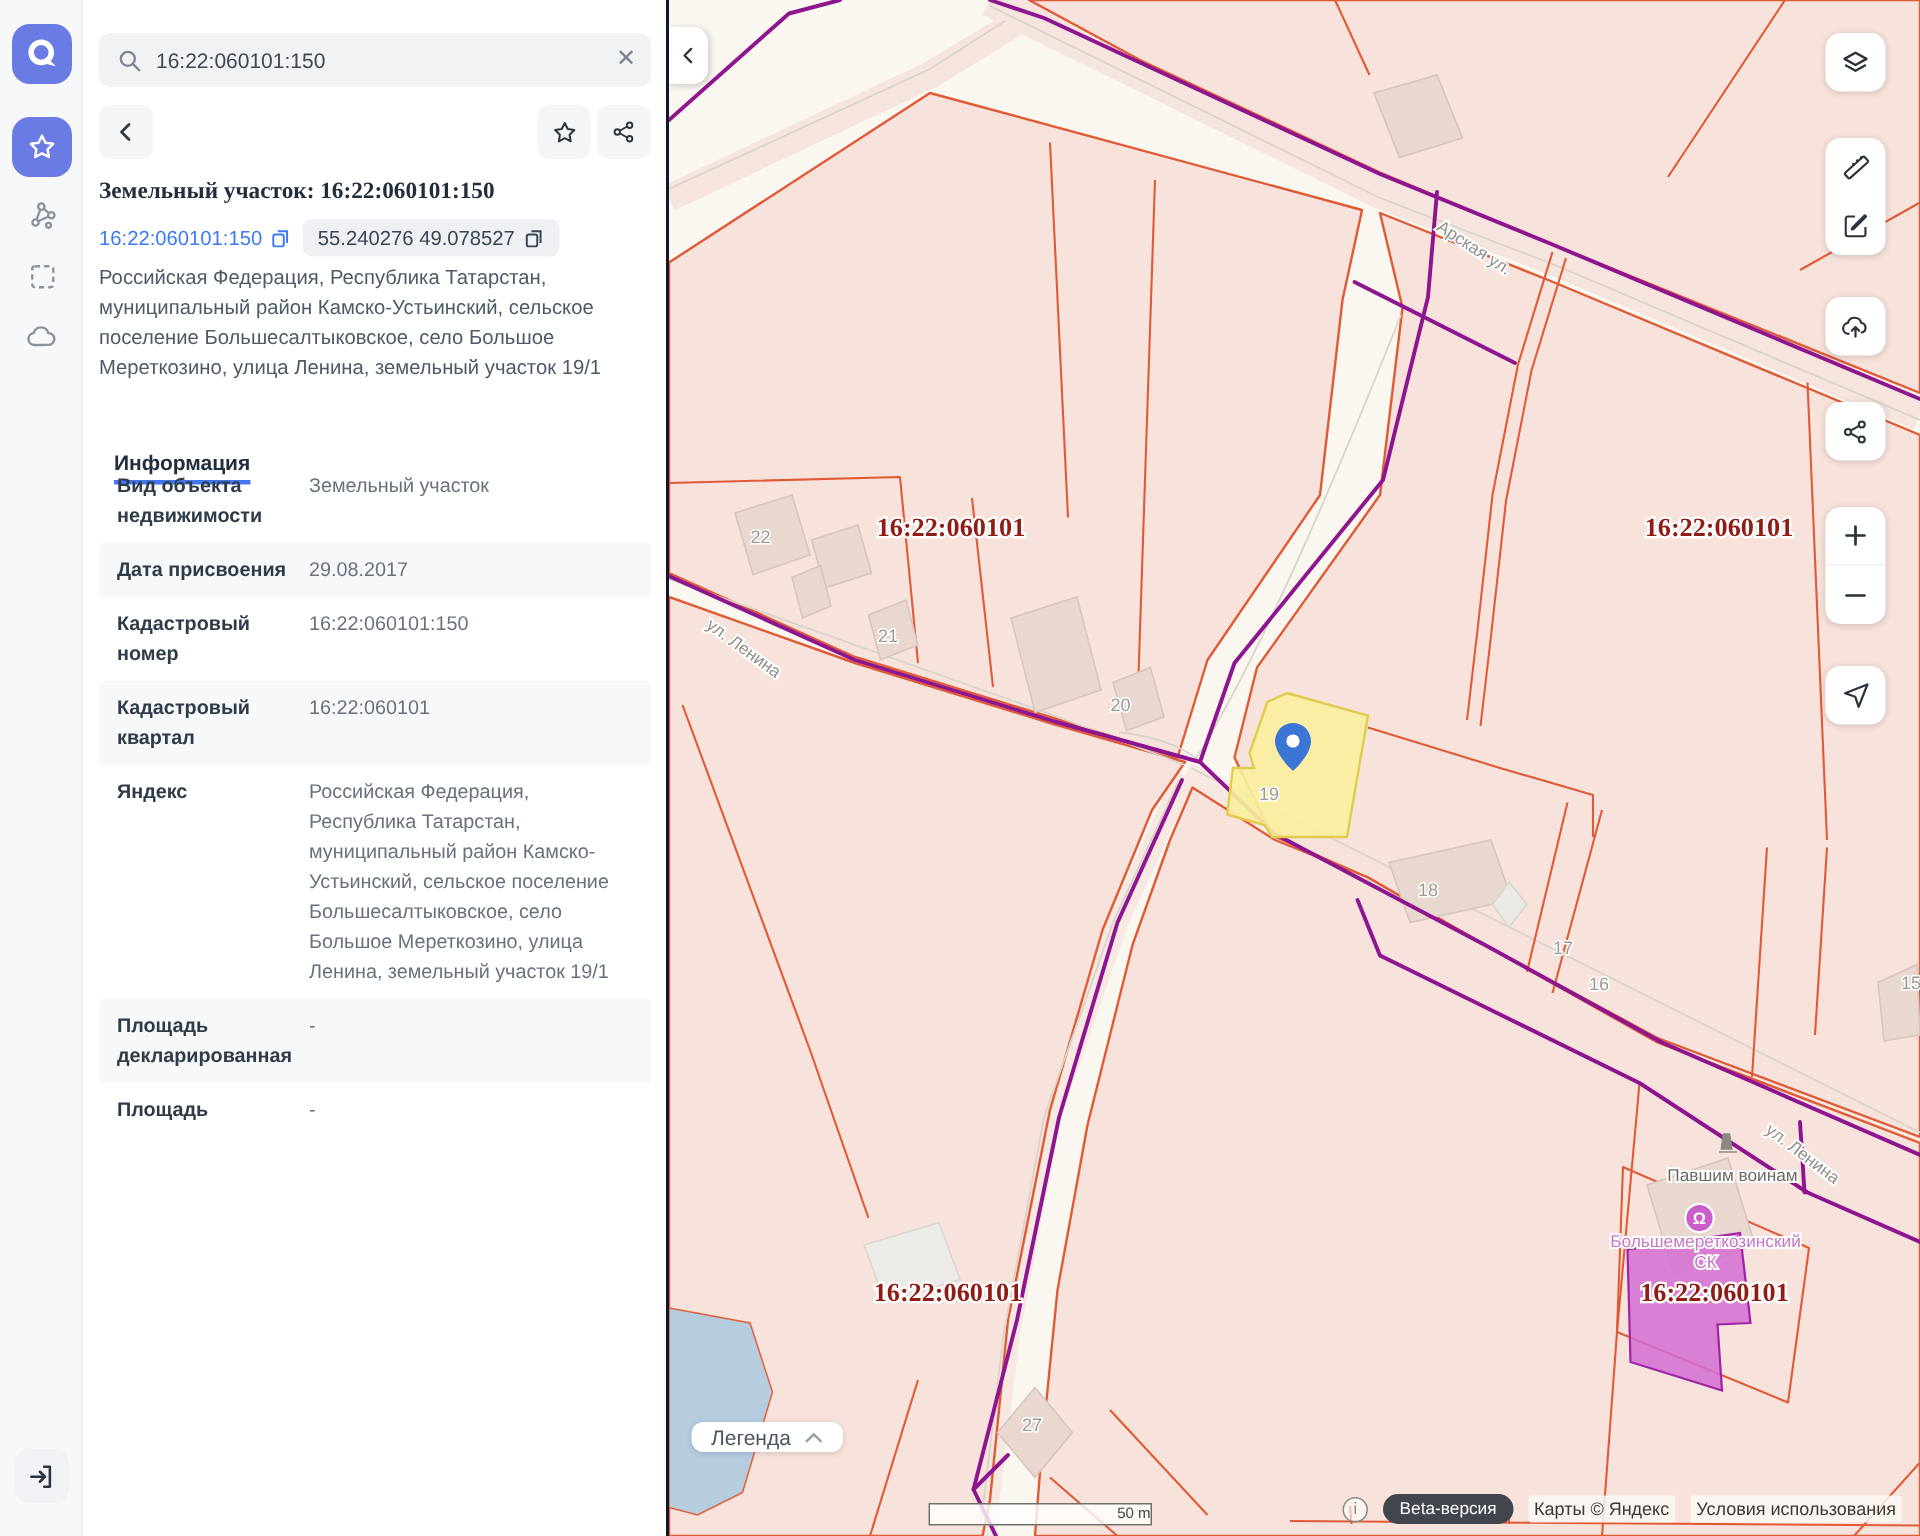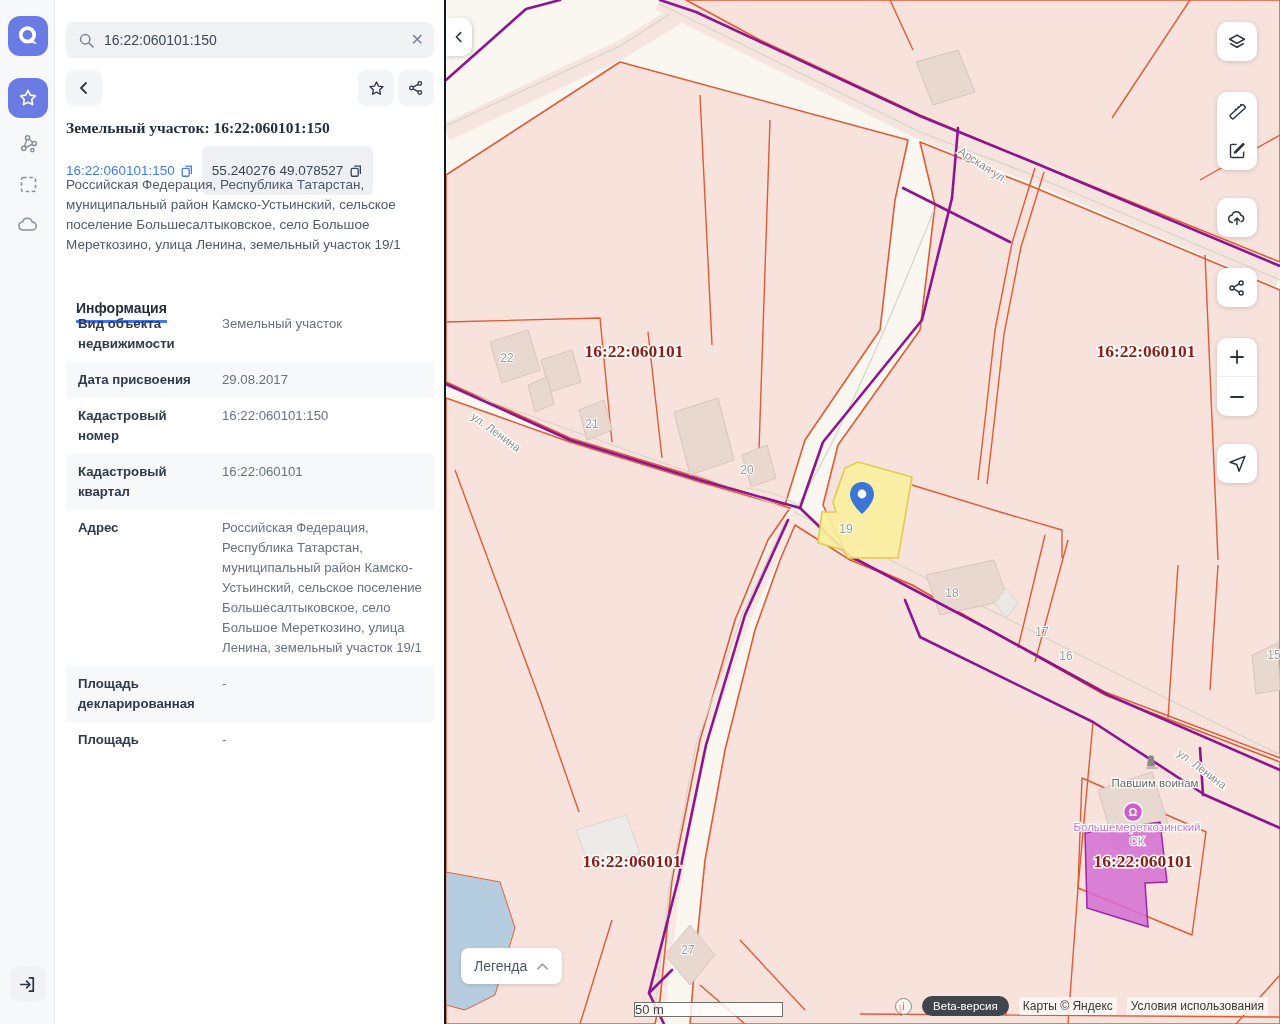--- a/index.html
+++ b/index.html
@@ -19,37 +19,37 @@
   .panel { position:relative; width:391px; flex:none; background:#fff; border-right:2px solid #0f172a; z-index:20; overflow:hidden; }
   .search { position:absolute; left:11px; top:22px; width:368px; height:36px; background:#f0f2f4; border-radius:8px; display:flex; align-items:center; padding:0 10px 0 12px; }
   .search input { flex:1; border:none; outline:none; background:transparent; font:14px "Liberation Sans",sans-serif; color:#3e4854; margin-left:9px; }
   .search .x { color:#7c8593; cursor:pointer; font-size:16px; line-height:1; }
   .btnrow { position:absolute; left:11px; top:70px; width:368px; display:flex; }
   .sqbtn { width:36px; height:36px; border-radius:8px; background:#f4f5f7; display:flex; align-items:center; justify-content:center; color:#2c3640; }
   .btnrow .right { margin-left:auto; display:flex; gap:4px; }
   .title { position:absolute; left:11px; top:119px; width:370px; font-size:15.5px; font-weight:bold; color:#222e3d;font-family:Liberation Serif, serif; }
   .chips { position:absolute; left:11px; top:146px; display:flex; align-items:center; gap:8px; }
   .linkchip { display:flex; align-items:center; gap:5px; color:#3d7af5; font-size:13.5px; cursor:pointer; }
-  .graychip { display:flex; align-items:center; gap:6px; background:#eef0f3; border-radius:6px; padding:17px 10px; font-size:13.5px; color:#3a4553; }
+  .graychip { display:flex; align-items:center; gap:6px; background:#eef0f3; border-radius:6px; padding:5px 10px; font-size:13.5px; color:#3a4553; }
   .addr { position:absolute; left:11px; top:175px; width:368px; font-size:13.5px; line-height:20px; color:#4e5a68; }
   .tab { position:absolute; left:21px; top:266px; font-size:14px; font-weight:bold; color:#222e3d; padding-bottom:4px; border-bottom:3px solid #4477ef; cursor:pointer;margin-top:34px; }
   .table { position:absolute; left:11px; top:306px; width:368px; height:652px; overflow:hidden; }
-  .trow { display:flex; gap:16px; padding:8px 12px; font-size:13.2px; line-height:20px; }
+  .trow { display:flex; gap:0; padding:8px 12px; font-size:13.2px; line-height:20px; }
   .trow:nth-child(even) { background:#f7f8f9; border-radius:2px; }
   .tlabel { flex:0 0 128px; color:#2f3b49; font-weight:bold; }
   .tval { flex:1; color:#68717d; }
 
   
   .map { position:relative; flex:1; background:#faf7f0; overflow:hidden; }
   .map svg.base { position:absolute; left:0; top:0; }
   .collapse { position:absolute; left:0; top:18px; width:26px; height:38px; background:#fff; border-radius:0 10px 10px 0; box-shadow:1px 1px 4px rgba(0,0,0,.18); display:flex; align-items:center; justify-content:center; color:#2c3640; cursor:pointer; z-index:5; }
   .tool { position:absolute; right:23px; width:40px; background:#fff; border-radius:10px; box-shadow:0 1px 5px rgba(0,0,0,.16); display:flex; flex-direction:column; align-items:center; z-index:5; }
   .tool .tbtn { width:40px; height:39px; display:flex; align-items:center; justify-content:center; color:#2b323c; cursor:pointer; }
-  .legend { position:absolute; left:15px; top:948px; height:36px; background:#fff; border-radius:8px; box-shadow:0 1px 4px rgba(0,0,0,.15); display:flex; align-items:center; gap:9px; padding:1px 13px; font-size:14px; color:#4a5560; cursor:pointer; z-index:5; }
-  .scalebar { position:absolute; left:188px; top:1002px; width:149px; height:15px; background:rgba(255,255,255,.8); border:1px solid #70706a; font-size:13px; color:#44443f; text-align:left; line-height:13px; z-index:4; }
+  .legend { position:absolute; left:15px; top:948px; height:20px; background:#fff; border-radius:8px; box-shadow:0 1px 4px rgba(0,0,0,.15); display:flex; align-items:center; gap:9px; padding:1px 13px; font-size:14px; color:#4a5560; cursor:pointer; z-index:5; }
+  .scalebar { position:absolute; left:173px; top:1002px; width:149px; height:15px; background:rgba(255,255,255,.8); border:1px solid #70706a; font-size:10px; color:#44443f; text-align:right; line-height:13px; z-index:4; }
   .attrib { position:absolute; right:12px; bottom:8px; display:flex; align-items:center; gap:10px; z-index:4; font-size:12px; color:#3a3a35; }
   .infoc { width:17px; height:17px; border-radius:50%; border:1.5px solid #8a8a84; color:#8a8a84; font-size:11px; display:flex; align-items:center; justify-content:center; background:rgba(255,255,255,.6); }
   .beta { background:#41464c; color:#fff; font-size:11.5px; padding:4px 11px; border-radius:12px; }
   .atxt { background:rgba(250,248,243,.85); padding:2px 4px; border-radius:2px; }
 </style>
 </head>
 <body>
 
 <div class="app">
 
@@ -160,21 +160,21 @@
         </div>
       <div class="trow">
           <div class="tlabel">Кадастровый номер</div>
           <div class="tval">16:22:060101:150</div>
         </div>
       <div class="trow">
           <div class="tlabel">Кадастровый квартал</div>
           <div class="tval">16:22:060101</div>
         </div>
       <div class="trow">
-          <div class="tlabel">Адрес</div>
+          <div class="tlabel">Яндекс</div>
           <div class="tval">Российская Федерация, Республика Татарстан, муниципальный район Камско-Устьинский, сельское поселение Большесалтыковское, село Большое Мереткозино, улица Ленина, земельный участок 19/1</div>
         </div>
       <div class="trow">
           <div class="tlabel">Площадь декларированная</div>
           <div class="tval">-</div>
         </div>
       <div class="trow">
           <div class="tlabel">Площадь</div>
           <div class="tval">-</div>
         </div>

